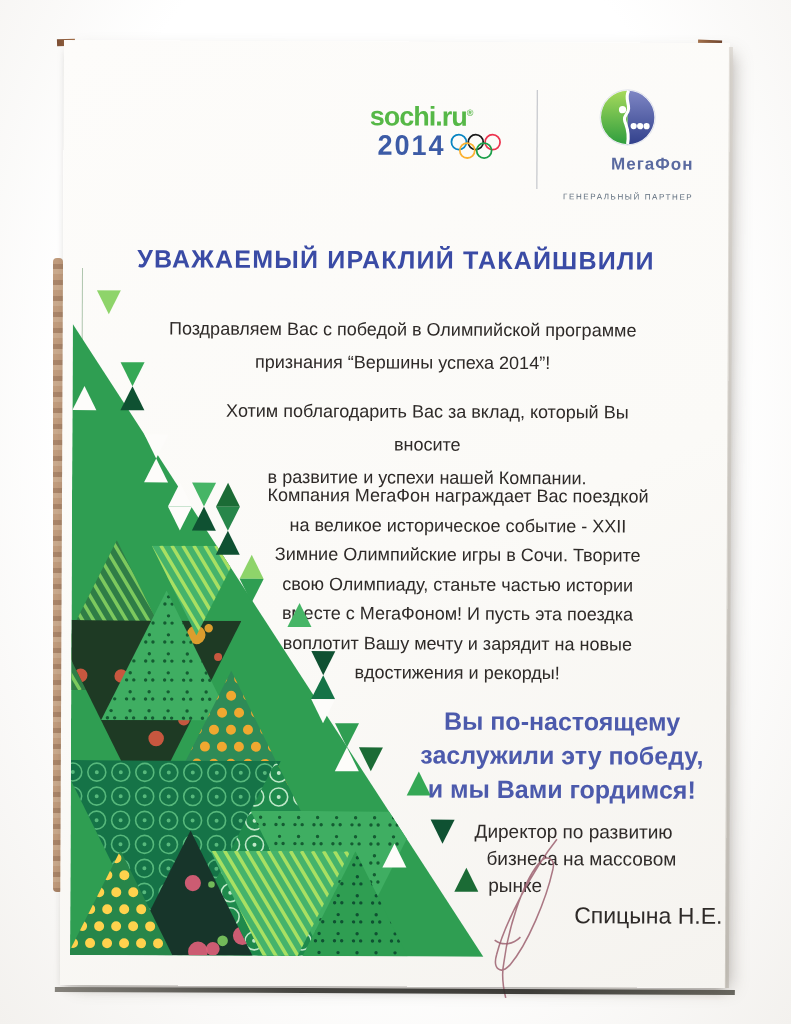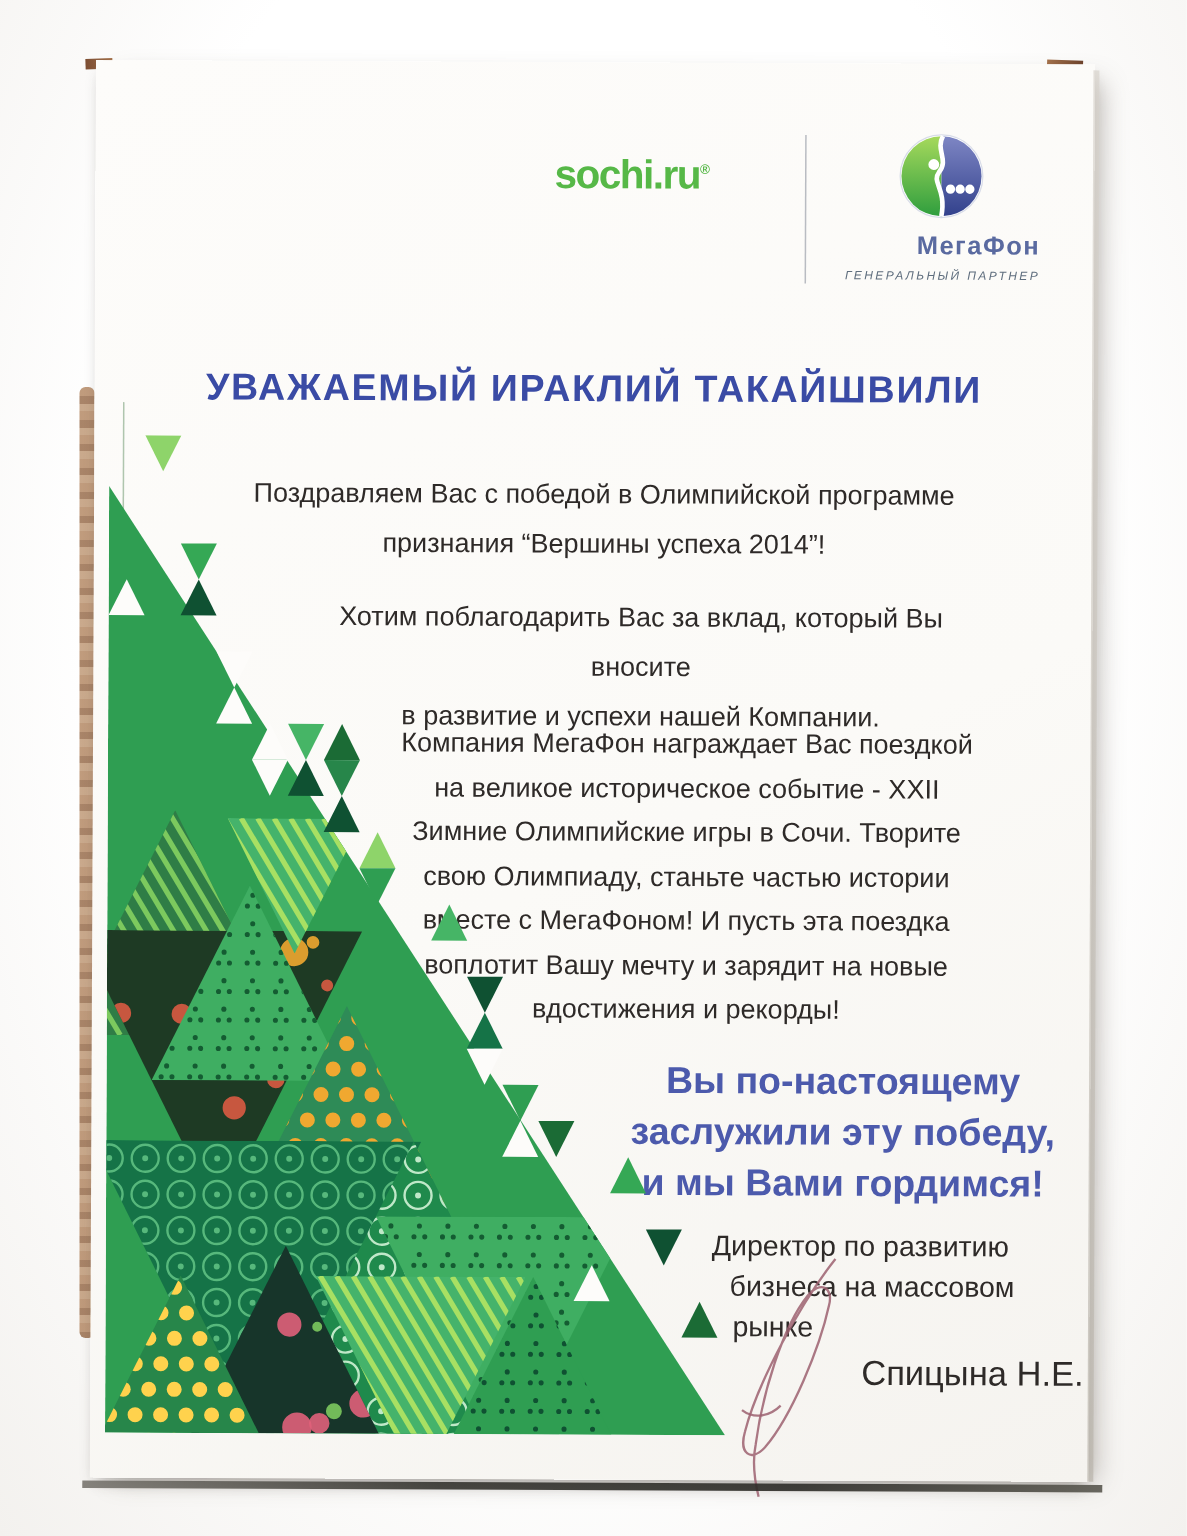--- a/index.html
+++ b/index.html
@@ -26,21 +26,21 @@
   .sochi{position:absolute;left:306px;top:58px;width:160px;text-align:left;}
   .sochi-word{font-weight:bold;font-size:27px;letter-spacing:-1px;color:var(--sochi-green,#56b847);line-height:26px;}
   .sochi-word sup{font-size:9px;letter-spacing:0;vertical-align:super;}
   .sochi-row2{display:flex;align-items:center;gap:4px;margin-top:1px;margin-left:8px;}
   .sochi-year{font-weight:bold;font-size:27px;letter-spacing:2px;color:var(--sochi-blue,#3c5ba6);
     transform:scaleY(1.05);}
   .rings{width:58px;height:30px;}
   .megafon{position:absolute;left:498px;top:44px;width:132px;text-align:right;}
   .mf-logo{width:62px;height:62px;display:block;margin:0 auto;}
   .mf-name{margin-top:6px;font-weight:bold;font-size:17px;letter-spacing:1px;color:var(--megafon-text-blue,#5a6aa0);}
-  .mf-sub{margin-top:5px;font-size:8px;letter-spacing:1.6px;color:var(--partner-gray,#5f6e7e);font-style:italic;}
+  .mf-sub{margin-top:18px;font-size:8px;letter-spacing:1.6px;color:var(--partner-gray,#5f6e7e);}
 
   
   .salutation{position:absolute;left:0;width:666px;top:204px;margin:0;text-align:center;
     font-size:25px;font-weight:bold;letter-spacing:1.2px;color:var(--salutation-blue,#3a4ba5);}
   .p{position:absolute;text-align:center;color:var(--body-text,#2e2a28);font-size:18px;line-height:30px;}
   .p1{left:100px;top:272px;width:480px;line-height:33px;}
   .p2{left:130px;top:354px;width:470px;line-height:33px;}
   .p3{left:180px;top:440px;width:432px;line-height:29.5px;}
   .closing{position:absolute;left:340px;top:662px;width:322px;text-align:center;
     font-size:25px;font-weight:bold;line-height:34px;color:var(--closing-blue,#4c5aac);}
@@ -61,20 +61,30 @@
 
 <div class="photo">
   <div class="table-edge"></div>
   <div class="tape tl"></div>
   <div class="tape tr"></div>
 
   <div class="paper">
 
     <div class="sochi">
       <div class="sochi-word"><span>sochi.ru</span><sup>®</sup></div>
+      <div class="sochi-row2">
+        <span class="sochi-year">2014</span>
+        <svg class="rings" viewBox="0 0 62 30">
+          <circle cx="10" cy="10" r="8" fill="none" stroke-width="1.9" stroke="#0885c2"></circle>
+          <circle cx="28" cy="10" r="8" fill="none" stroke-width="1.9" stroke="#1b1b1b"></circle>
+          <circle cx="46" cy="10" r="8" fill="none" stroke-width="1.9" stroke="#ed334e"></circle>
+          <circle cx="19" cy="19" r="8" fill="none" stroke-width="1.9" stroke="#fbb132"></circle>
+          <circle cx="37" cy="19" r="8" fill="none" stroke-width="1.9" stroke="#1c9f49"></circle>
+        </svg>
+      </div>
     </div>
 
     <div class="hdr-divider"></div>
 
     <div class="megafon">
       <svg class="mf-logo" viewBox="-36 -36 72 72">
         <defs>
           <linearGradient id="gmGreen" x1="0" y1="0" x2="0" y2="1">
             <stop offset="0" stop-color="#a6d95c"></stop>
               <stop offset="1" stop-color="#2f9e3e"></stop>

